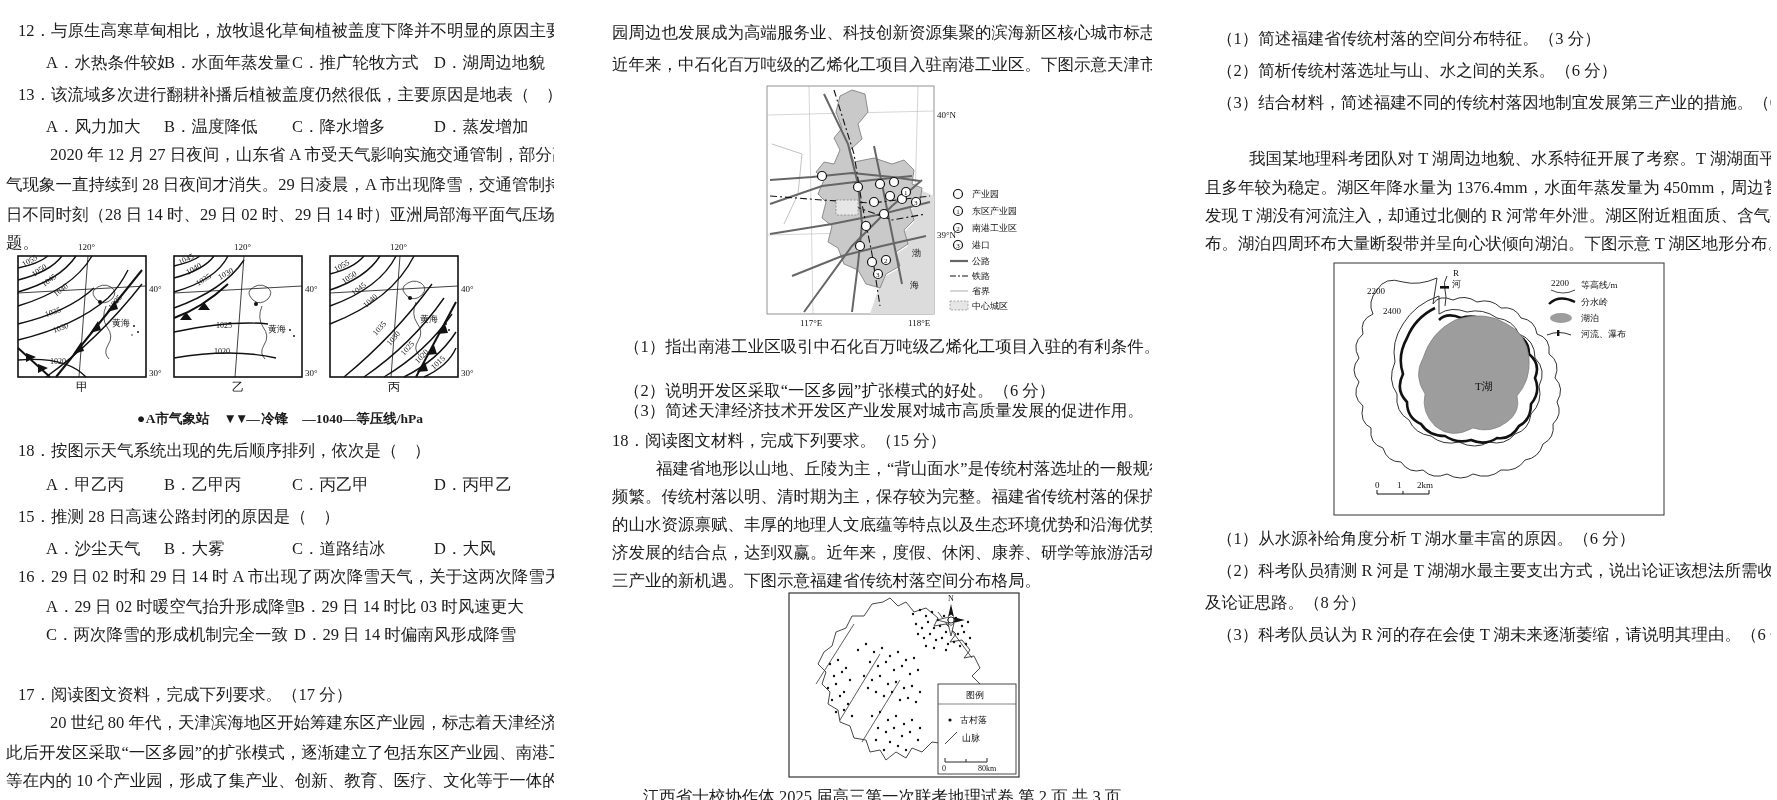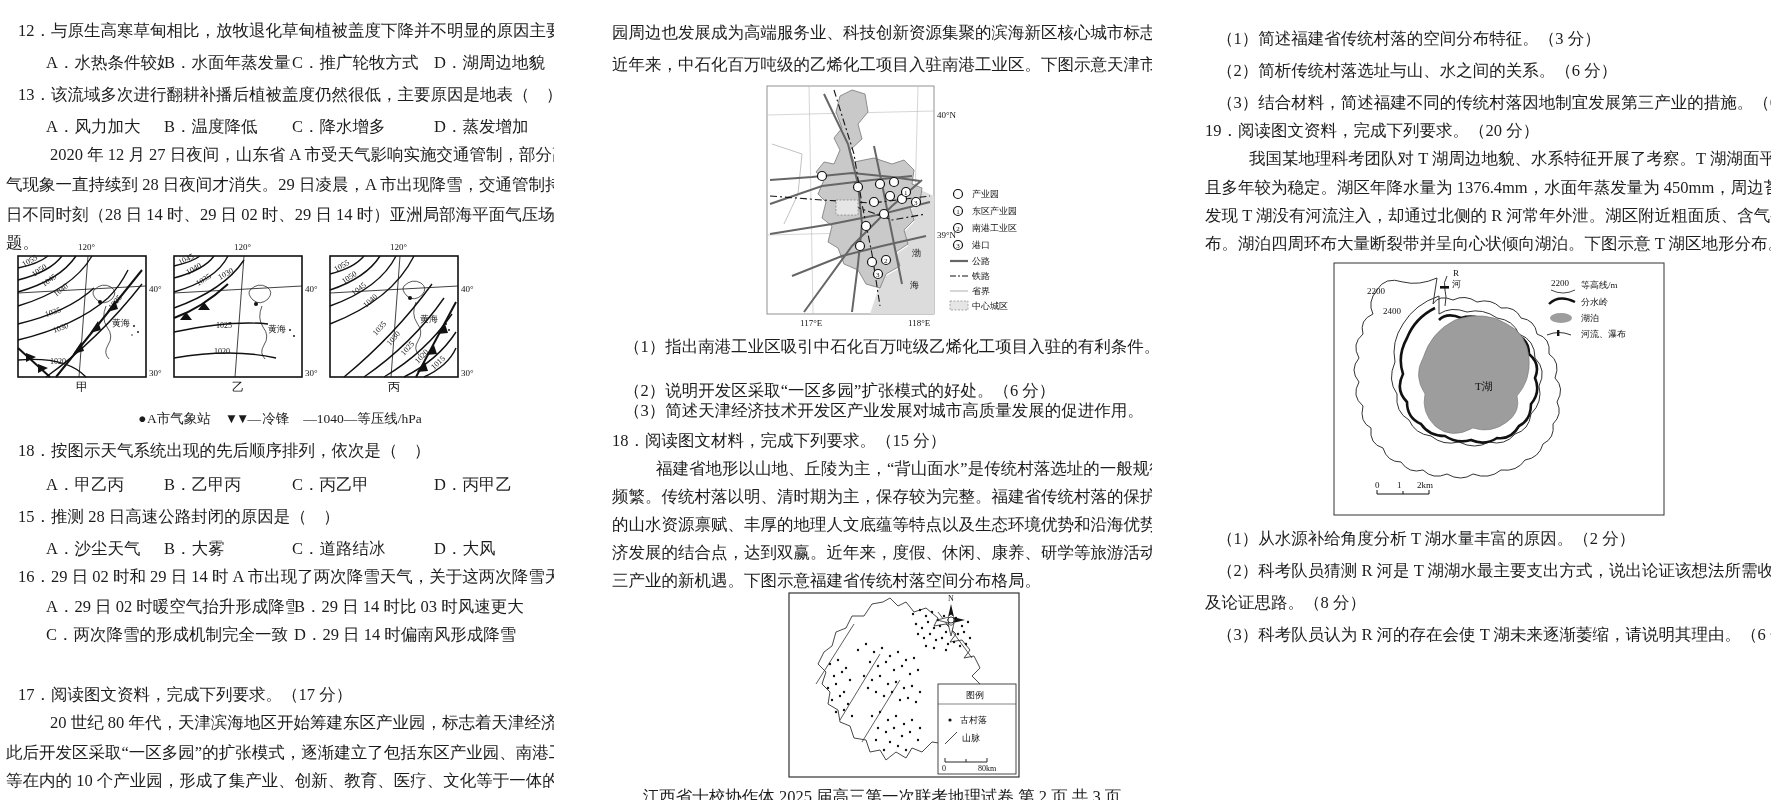--- a/index.html
+++ b/index.html
@@ -17,21 +17,21 @@
   .opts2{display:grid;grid-template-columns:248px auto;padding-left:40px;}
   .sec{font-weight:bold;font-size:18px;}
   .maps-row{display:flex;gap:6px;padding-left:10px;}
   .wpanel{width:150px;height:152px;}
   svg text{font-family:"Liberation Serif","DejaVu Serif",serif;fill:#111;}
   .t9{font-size:9px;} .t8{font-size:8px;} .t7{font-size:7px;} .t12{font-size:12px;}
   .iso{fill:none;stroke:#111;stroke-width:1.4;}
   .thin{fill:none;stroke:#111;stroke-width:0.8;}
   .coast{fill:none;stroke:#111;stroke-width:0.7;}
   .front{fill:none;stroke:#111;stroke-width:2;}
-  .wlegend{display:flex;gap:14px;justify-content:center;font-size:13.5px;font-weight:normal;}
+  .wlegend{display:flex;gap:14px;justify-content:center;font-size:13.5px;font-weight:bold;}
   .wlegend .sym{letter-spacing:-2px;}
   .mapbox{position:absolute;}
   .footer{text-align:center;font-size:16.5px;}
 </style>
 </head>
 <body>
 
 <div class="col" id="col1">
   <div class="blk stem line" style="top:20px">12．与原生高寒草甸相比，放牧退化草甸植被盖度下降并不明显的原因主要是该流域（　）</div>
   <div class="blk opts4" style="top:52px">
@@ -422,21 +422,20 @@
     </svg>
   </div>
 
   <div class="blk footer line" style="top:786px">江西省十校协作体 2025 届高三第一次联考地理试卷  第 2 页 共 3 页</div>
 </div>
 
 <div class="col" id="col3">
   <div class="blk stem line" style="top:28px">（1）简述福建省传统村落的空间分布特征。（3 分）</div>
   <div class="blk stem line" style="top:60px">（2）简析传统村落选址与山、水之间的关系。（6 分）</div>
   <div class="blk stem line" style="top:92px">（3）结合材料，简述福建不同的传统村落因地制宜发展第三产业的措施。（6 分）</div>
-  <div class="blk line" style="top:120px">19．阅读图文资料，完成下列要求。（20 分）</div>
   <div class="blk line indent" style="top:148px">我国某地理科考团队对 T 湖周边地貌、水系特征开展了考察。T 湖湖面平均海拔约 2189 米，</div>
   <div class="blk line" style="top:177px">且多年较为稳定。湖区年降水量为 1376.4mm，水面年蒸发量为 450mm，周边苔原植被广布。科考队</div>
   <div class="blk line" style="top:205px">发现 T 湖没有河流注入，却通过北侧的 R 河常年外泄。湖区附近粗面质、含气孔的火山碎屑岩广</div>
   <div class="blk line" style="top:233px">布。湖泊四周环布大量断裂带并呈向心状倾向湖泊。下图示意 T 湖区地形分布。</div>
 
   <div class="mapbox" style="left:128px;top:262px;width:332px;height:254px">
     <svg viewBox="0 0 332 254" width="332" height="254">
       <rect x="1" y="1" width="330" height="252" fill="none" stroke="#333" stroke-width="1"></rect>
 
       <path d="M104,16 q-18,8 -34,4 q-18,-6 -26,8 q-10,12 -4,24 q-14,6 -10,20 q-12,10 -4,24 q-10,12 0,24 q-8,14 4,24 q-4,16 8,22 q-2,16 12,20 q4,14 18,14 q8,12 22,8 q10,10 24,4 q14,8 26,0 q16,6 28,-4 q16,2 24,-10 q14,-2 18,-16 q12,-6 10,-20 q10,-10 4,-22 q8,-14 -2,-24 q6,-16 -6,-24 q2,-16 -12,-20 q-2,-14 -16,-16 q-6,-12 -20,-10 q-10,-10 -24,-6 q-12,-8 -24,-2 q-14,-6 -20,4 Z" fill="none" stroke="#333" stroke-width="1"></path>
@@ -473,17 +472,17 @@
         <text class="t9" x="64" y="226">1</text>
         <text class="t9" x="84" y="226">2km</text>
         <line x1="44" y1="232" x2="96" y2="232" stroke="#111" stroke-width="1"></line>
         <line x1="44" y1="228" x2="44" y2="232" stroke="#111" stroke-width="1"></line>
         <line x1="70" y1="229" x2="70" y2="232" stroke="#111" stroke-width="1"></line>
         <line x1="96" y1="228" x2="96" y2="232" stroke="#111" stroke-width="1"></line>
       </g>
     </svg>
   </div>
 
-  <div class="blk stem line" style="top:528px">（1）从水源补给角度分析 T 湖水量丰富的原因。（2 分）</div>
+  <div class="blk stem line" style="top:528px">（1）从水源补给角度分析 T 湖水量丰富的原因。（6 分）</div>
   <div class="blk stem line" style="top:560px">（2）科考队员猜测 R 河是 T 湖湖水最主要支出方式，说出论证该想法所需收集的数据</div>
   <div class="blk line" style="top:592px">及论证思路。（8 分）</div>
   <div class="blk stem line" style="top:624px">（3）科考队员认为 R 河的存在会使 T 湖未来逐渐萎缩，请说明其理由。（6 分）</div>
 </div>
 
 </body></html>

